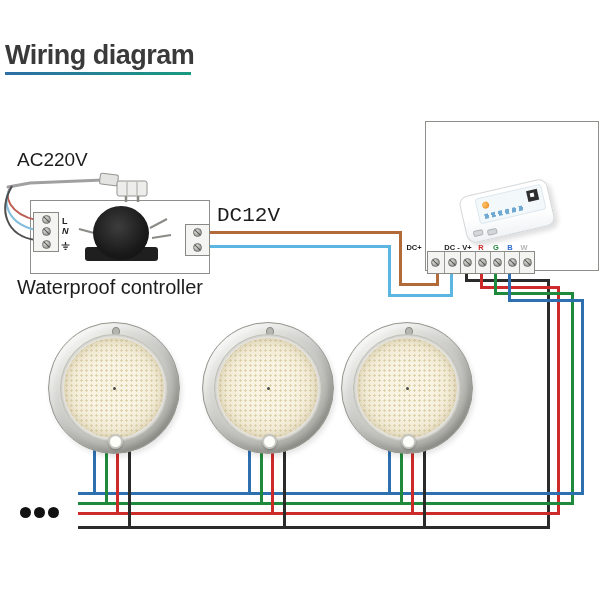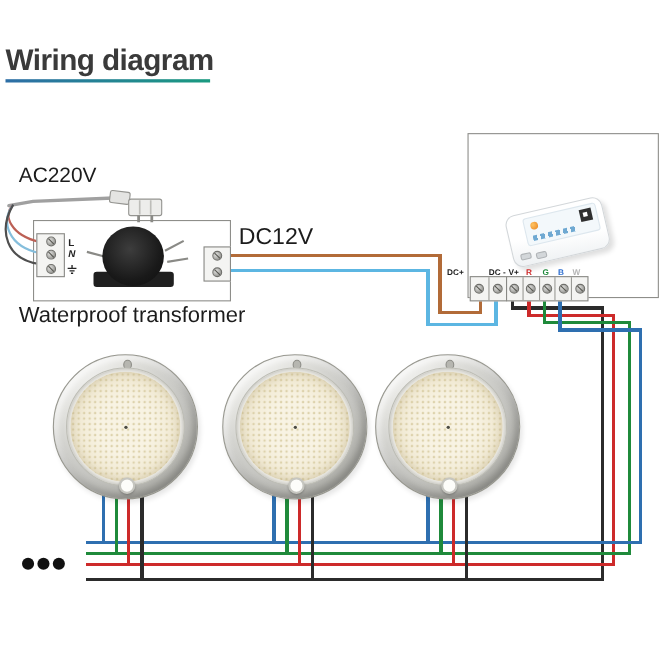--- a/index.html
+++ b/index.html
@@ -122,22 +122,22 @@
       <path d="M284,430 V527" stroke="#2b2b2b" stroke-width="3"></path>
 
       <path d="M389,430 V493" stroke="#2e6fb0" stroke-width="3"></path>
       <path d="M401,430 V503" stroke="#1f8a3b" stroke-width="3"></path>
       <path d="M412,430 V513" stroke="#cd2a2a" stroke-width="3"></path>
       <path d="M424,430 V527" stroke="#2b2b2b" stroke-width="3"></path>
     </g>
   </svg>
 
   <div class="lbl" style="left:17px;top:149px;font-size:19px;">AC220V</div>
-  <div class="lbl" style="left:217px;top:204px;font-size:21px;">DC12V</div>
-  <div class="lbl" style="left:17px;top:276px;font-size:20px;">Waterproof transformer</div>
+  <div class="lbl" style="left:217px;top:204px;font-size:21px;font-family:Liberation Mono, monospace;">DC12V</div>
+  <div class="lbl" style="left:17px;top:276px;font-size:20px;">Waterproof controller</div>
   <div class="ctrl-title">
   </div>
 
   <div class="tblock" style="left:33px;top:212px;width:24px;height:38px;">
     <span class="screw"></span>
     <span class="screw"></span>
     <span class="screw"></span>
   </div>
   <div class="io-label" style="left:62px;top:216px;">L</div>
   <div class="io-label" style="left:62px;top:226px;font-style:italic;">N</div>

